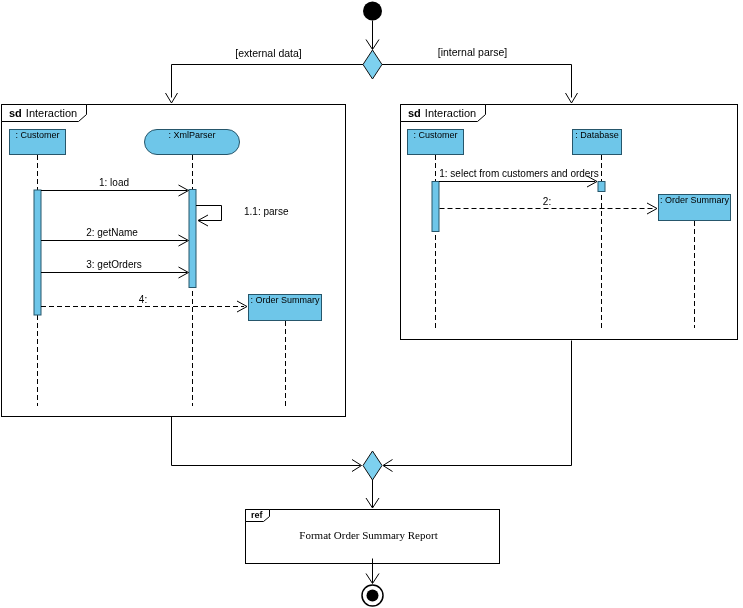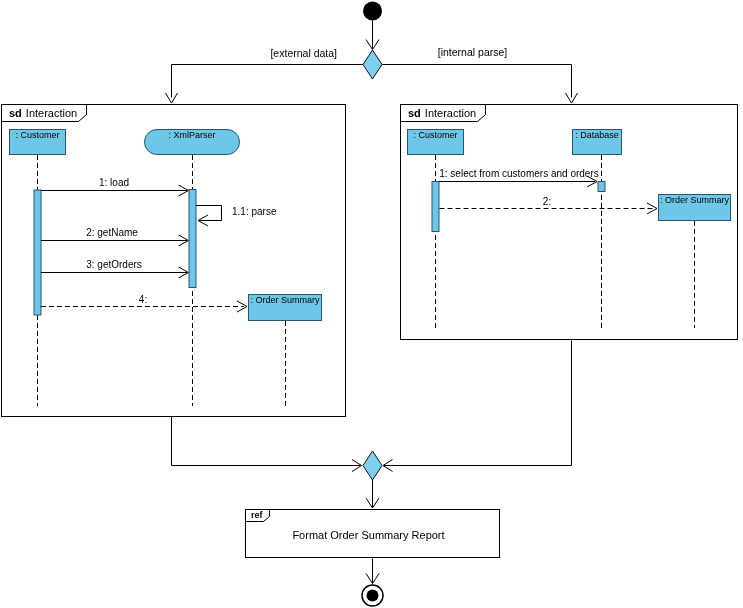--- a/index.html
+++ b/index.html
@@ -4,42 +4,42 @@
 <style>
   html,body{margin:0;padding:0;background:#fff;}
   #canvas{
     position:relative;width:743px;height:608px;background:#ffffff;overflow:hidden;
     font-family:"Liberation Sans", sans-serif;color:#000;
   }
   #connector-layer{position:absolute;left:0;top:0;z-index:1;}
   .frame{position:absolute;border:1px solid #000;background:transparent;box-sizing:border-box;z-index:0;}
   #frame-left{left:1px;top:104px;width:345px;height:313px;}
   #frame-right{left:400px;top:104px;width:338px;height:236px;}
-  #frame-ref{left:245px;top:509px;width:255px;height:49px;}
+  #frame-ref{left:245px;top:509px;width:255px;height:55px;}
   .pent{position:absolute;left:-1px;top:-1px;}
   .frame-title{position:absolute;left:7px;top:2px;font-size:11px;white-space:nowrap;}
   .frame-title .tag{font-weight:bold;margin-right:4px;}
   .ref-title{position:absolute;left:5px;top:0;font-size:9px;font-weight:bold;}
-  .ref-label{position:absolute;left:0;right:8px;top:19px;text-align:center;font-size:11px;}
+  .ref-label{position:absolute;left:0;right:8px;top:19px;text-align:center;font-size:11px;font-family:Liberation Serif, serif;}
   .head{
     position:absolute;background:#6EC6E9;border:1px solid #26566B;box-sizing:border-box;
     display:flex;align-items:flex-start;justify-content:center;font-size:9px;z-index:2;white-space:nowrap;
   }
   #hl-customer-left{left:9px;top:129px;width:57px;height:26px;}
   #hl-xmlparser{left:144px;top:129px;width:96px;height:26px;border-radius:13px;}
   #hl-ordersum-left{left:248px;top:294px;width:74px;height:27px;}
   #hr-customer{left:407px;top:129px;width:57px;height:26px;}
   #hr-database{left:572px;top:129px;width:50px;height:26px;}
   #hr-ordersum{left:658px;top:194px;width:73px;height:27px;}
   .lbl{position:absolute;font-size:10px;z-index:3;white-space:nowrap;}
   .ctr{text-align:center;}
-  #lbl-guard-left{left:200px;top:47px;width:137px;font-size:10.5px;text-align:right;}
+  #lbl-guard-left{left:200px;top:47px;width:137px;font-size:10.5px;}
   #lbl-guard-right{left:404px;top:46px;width:137px;font-size:10.5px;}
   #lbl-m1{left:41px;top:177px;width:146px;}
-  #lbl-m11{left:232px;top:206px;text-align:center;}
+  #lbl-m11{left:244px;top:206px;text-align:center;}
   #lbl-m2{left:41px;top:227px;width:142px;}
   #lbl-m3{left:41px;top:259px;width:146px;}
   #lbl-m4{left:41px;top:294px;width:204px;}
   #lbl-m5{left:439px;top:168px;width:160px;}
   #lbl-m6{left:439px;top:196px;width:216px;}
   .ln{stroke:#000;stroke-width:1;fill:none;}
   .dash{stroke-dasharray:5 3;}
   .act{fill:#6EC6E9;stroke:#26566B;stroke-width:1;}
   .dia{fill:#7DD0EF;stroke:#111;stroke-width:1;}
 </style>

